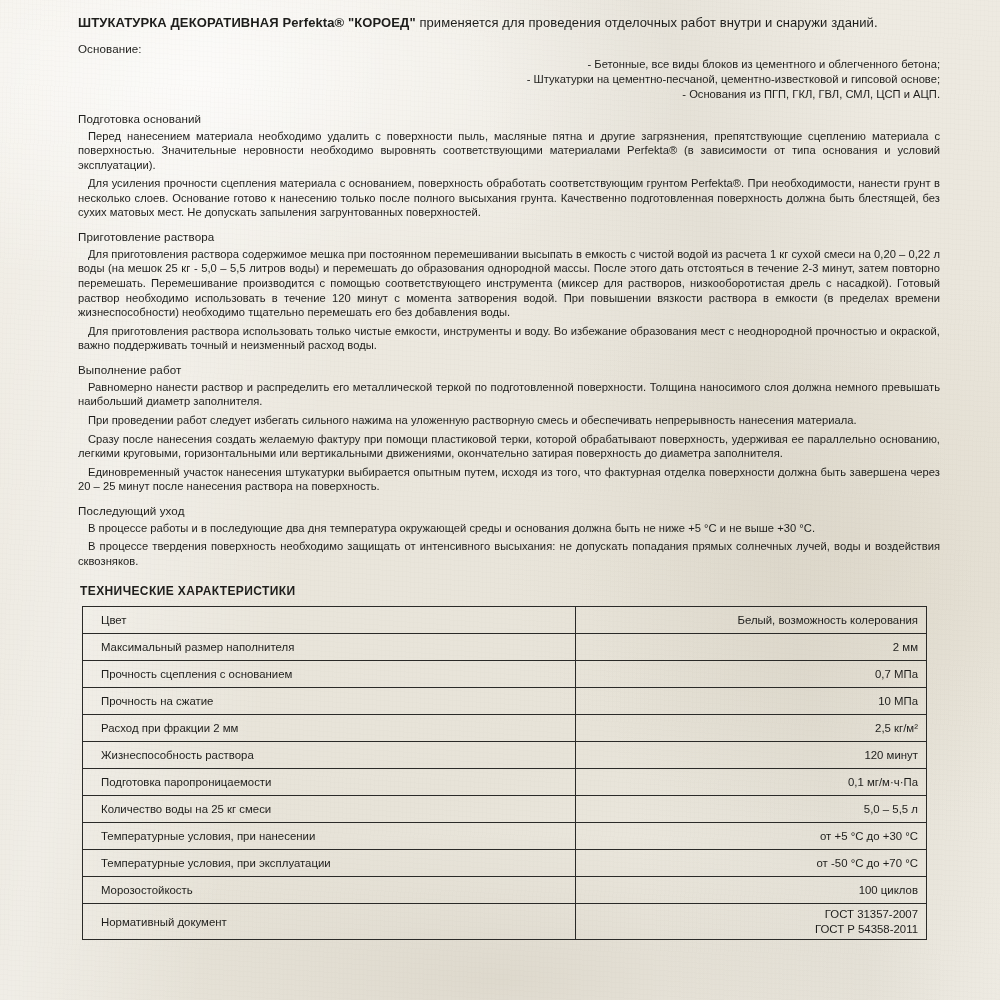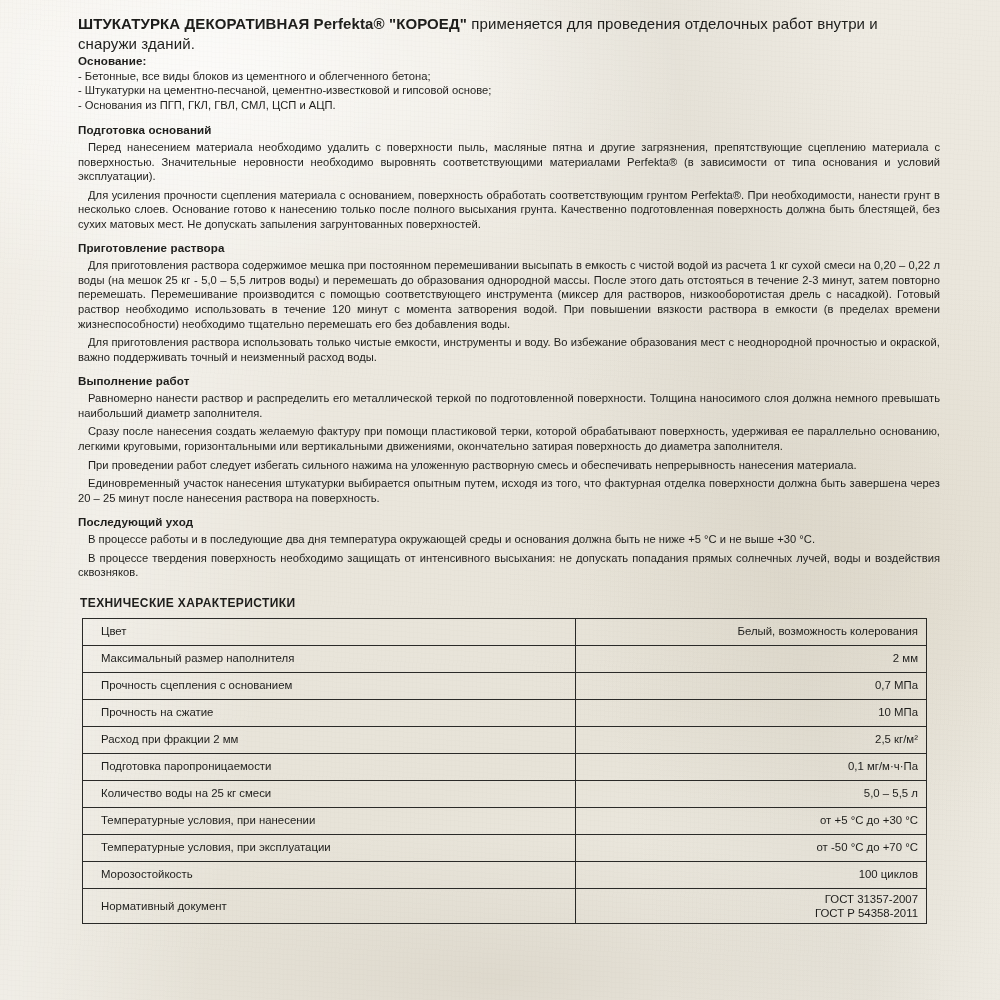--- a/index.html
+++ b/index.html
@@ -34,45 +34,47 @@
     pointer-events: none;
   }
   .content {
     position: absolute;
     left: 78px;
     top: 14px;
     width: 862px;
     color: #1d1d1b;
   }
   .intro {
-    font-size: 15px;
+    font-size: 13px;
     line-height: 1.32;
+    margin-bottom: 11px;
     letter-spacing: 0.1px;
   }
   .intro b { font-weight: bold; }
   .sec {
     margin-bottom: 10px;
   }
   .sec-title {
-    font-weight: bold;
+    font-weight: normal;
     font-size: 11.6px;
     margin-bottom: 2px;
     letter-spacing: 0.1px;
   }
   .para {
     font-size: 11.2px;
     line-height: 1.3;
     text-align: justify;
     margin: 4px 0 2px 0;
     letter-spacing: 0.02px;
   }
   .para.indent { text-indent: 10px; }
   .bullets {
     font-size: 11.2px;
     line-height: 1.32;
+    text-align: right;
   }
   .bullets div { white-space: nowrap; }
   .spec-head {
     font-weight: bold;
     font-size: 12px;
     letter-spacing: 0.4px;
     margin: 16px 0 8px 2px;
   }
   table.spec {
     border-collapse: collapse;
@@ -137,22 +139,22 @@
 
     <div class="sec">
       <div class="sec-title">Приготовление раствора</div>
       <p class="para indent">Для приготовления раствора содержимое мешка при постоянном перемешивании высыпать в емкость с чистой водой из расчета 1 кг сухой смеси на 0,20 – 0,22 л воды (на мешок 25 кг - 5,0 – 5,5 литров воды) и перемешать до образования однородной массы. После этого дать отстояться в течение 2-3 минут, затем повторно перемешать. Перемешивание производится с помощью соответствующего инструмента (миксер для растворов, низкооборотистая дрель с насадкой). Готовый раствор необходимо использовать в течение 120 минут с момента затворения водой. При повышении вязкости раствора в емкости (в пределах времени жизнеспособности) необходимо тщательно перемешать его без добавления воды.</p>
       <p class="para indent">Для приготовления раствора использовать только чистые емкости, инструменты и воду. Во избежание образования мест с неоднородной прочностью и окраской, важно поддерживать точный и неизменный расход воды.</p>
     </div>
 
     <div class="sec">
       <div class="sec-title">Выполнение работ</div>
       <p class="para indent">Равномерно нанести раствор и распределить его металлической теркой по подготовленной поверхности. Толщина наносимого слоя должна немного превышать наибольший диаметр заполнителя.</p>
+      <p class="para indent">При проведении работ следует избегать сильного нажима на уложенную растворную смесь и обеспечивать непрерывность нанесения материала.</p>
       <p class="para indent">Сразу после нанесения создать желаемую фактуру при помощи пластиковой терки, которой обрабатывают поверхность, удерживая ее параллельно основанию, легкими круговыми, горизонтальными или вертикальными движениями, окончательно затирая поверхность до диаметра заполнителя.</p>
-      <p class="para indent">При проведении работ следует избегать сильного нажима на уложенную растворную смесь и обеспечивать непрерывность нанесения материала.</p>
       <p class="para indent">Единовременный участок нанесения штукатурки выбирается опытным путем, исходя из того, что фактурная отделка поверхности должна быть завершена через 20 – 25 минут после нанесения раствора на поверхность.</p>
     </div>
 
     <div class="sec">
       <div class="sec-title">Последующий уход</div>
       <p class="para indent">В процессе работы и в последующие два дня температура окружающей среды и основания должна быть не ниже +5 °С и не выше +30 °С.</p>
       <p class="para indent">В процессе твердения поверхность необходимо защищать от интенсивного высыхания: не допускать попадания прямых солнечных лучей, воды и воздействия сквозняков.</p>
     </div>
 
     <div class="spec-head">ТЕХНИЧЕСКИЕ ХАРАКТЕРИСТИКИ</div>
@@ -171,20 +173,24 @@
           <td>Прочность сцепления с основанием</td>
           <td class="val">0,7 МПа</td>
         </tr>
         <tr>
           <td>Прочность на сжатие</td>
           <td class="val">10 МПа</td>
         </tr>
         <tr>
           <td>Расход при фракции 2 мм</td>
           <td class="val">2,5 кг/м²</td>
+        </tr>
+        <tr>
+          <td>Жизнеспособность раствора</td>
+          <td class="val">120 минут</td>
         </tr>
         <tr>
           <td>Подготовка паропроницаемости</td>
           <td class="val">0,1 мг/м·ч·Па</td>
         </tr>
         <tr>
           <td>Количество воды на 25 кг смеси</td>
           <td class="val">5,0 – 5,5 л</td>
         </tr>
         <tr>

